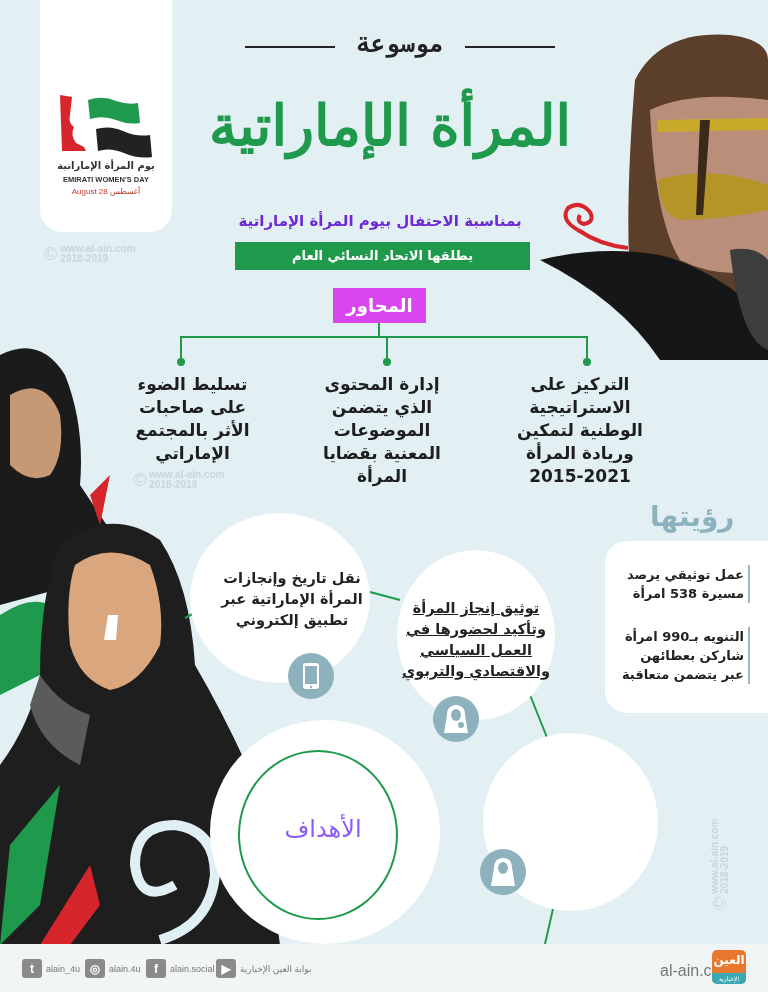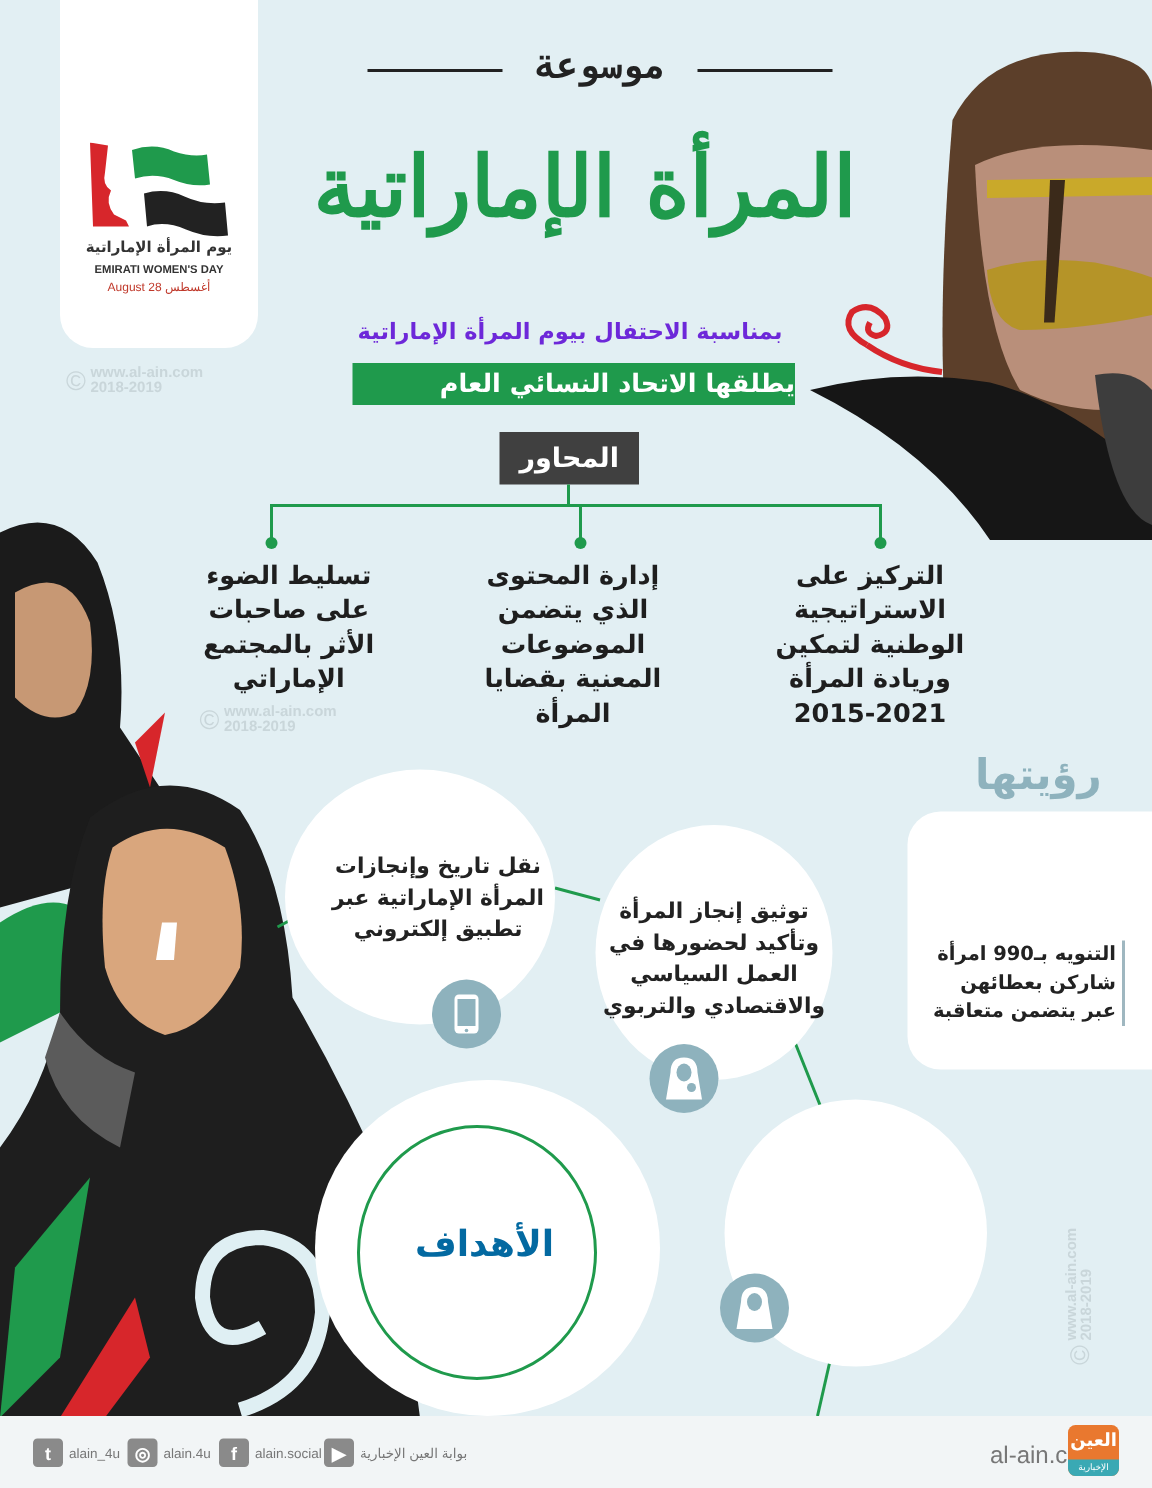--- a/index.html
+++ b/index.html
@@ -13,36 +13,36 @@
   .logo-ar{left:0;width:132px;top:160px;text-align:center;font-size:10px;font-weight:bold;color:#333;}
   .logo-en{left:0;width:132px;top:175px;text-align:center;font-size:7.5px;font-weight:bold;color:#333;font-family:"Liberation Sans",sans-serif;}
   .logo-date{left:0;width:132px;top:187px;text-align:center;font-size:8px;color:#c0392b;font-family:"Liberation Sans",sans-serif;}
   .wm{color:#c9d6da;font-family:"Liberation Sans",sans-serif;font-weight:bold;font-size:10px;line-height:10px;display:flex;align-items:center;gap:3px;}
   .wm .c{font-size:18px;font-weight:normal;}
   
   .supertitle{left:340px;top:30px;width:120px;text-align:center;font-family:Liberation Mono, monospace;font-size:24px;font-weight:bold;color:#222;}
   .sup-line{height:2px;background:#222;top:46px;}
   .main-title{left:205px;top:92px;width:370px;text-align:center;font-family:"DejaVu Serif",serif;font-size:56px;font-weight:bold;color:#1f9a4c;letter-spacing:2px;}
   .subtitle{left:230px;top:212px;width:300px;text-align:center;font-size:15px;font-weight:bold;color:#6d28d9;}
-  .green-bar{left:235px;top:242px;width:295px;height:28px;background:#1f9a4c;color:#fff;font-size:17px;font-weight:bold;line-height:28px;}
+  .green-bar{left:235px;top:242px;width:295px;height:28px;background:#1f9a4c;color:#fff;font-size:13px;font-weight:bold;text-align:center;line-height:28px;}
   
-  .mahawer{left:333px;top:288px;width:93px;height:35px;background:#404040;color:#fff;font-size:18px;font-weight:bold;text-align:center;line-height:35px;}
+  .mahawer{left:333px;top:288px;width:93px;height:35px;background:#d946ef;color:#fff;font-size:18px;font-weight:bold;text-align:center;line-height:35px;}
   .tree-line{background:#1f9a4c;}
   .dot{width:8px;height:8px;border-radius:50%;background:#1f9a4c;}
   .axis-text{font-size:17px;font-weight:bold;line-height:23px;color:#1e1e1e;text-align:center;}
   
   .ruya-title{left:650px;top:500px;font-size:28px;font-weight:bold;color:#8eb2bd;}
   .ruya-card{left:605px;top:541px;width:163px;height:172px;background:#fff;border-radius:22px 0 0 22px;}
   .ruya-item{right:18px;font-size:13px;font-weight:bold;line-height:19px;text-align:right;border-right:2px solid #9fb7c0;padding-right:4px;color:#222;}
   
   .circle{border-radius:50%;background:#fff;}
   .circle-text{font-size:14.5px;font-weight:bold;line-height:21px;text-align:center;color:#222;}
   .icon-badge{width:46px;height:46px;border-radius:50%;background:#8eb2bd;display:flex;align-items:center;justify-content:center;}
   .ahdaf-ring{border:2px solid #1f9a4c;border-radius:50%;}
-  .ahdaf-label{font-size:24px;font-weight:bold;color:#0369a1;}
+  .ahdaf-label{font-size:24px;font-weight:normal;color:#8b5cf6;}
   
   .footer{left:0;top:944px;width:768px;height:48px;background:#f2f5f6;}
   .soc{display:flex;align-items:center;gap:4px;font-size:9px;color:#777;font-family:"Liberation Sans",sans-serif;}
   .soc-ic{width:20px;height:19px;background:#8a8a8a;border-radius:3px;color:#fff;font-size:12px;font-weight:bold;display:flex;align-items:center;justify-content:center;}
   .alain-logo{width:34px;height:34px;border-radius:5px;background:#e9782f;position:relative;overflow:hidden;}
   .alain-logo .bot{position:absolute;left:0;bottom:0;width:100%;height:11px;background:#3aa9b4;color:#fff;font-size:6px;text-align:center;line-height:11px;}
   .alain-logo .top{position:absolute;left:0;top:3px;width:100%;color:#fff;font-size:12px;font-weight:bold;text-align:center;}
 </style>
 </head>
 <body>
@@ -113,20 +113,21 @@
 <div class="abs dot" style="left:177px;top:358px;"></div>
 <div class="abs dot" style="left:383px;top:358px;"></div>
 <div class="abs dot" style="left:583px;top:358px;"></div>
 
 <div class="abs axis-text rtl" style="left:505px;top:373px;width:150px;">التركيز على الاستراتيجية الوطنية لتمكين وريادة المرأة 2021-2015</div>
 <div class="abs axis-text rtl" style="left:312px;top:373px;width:140px;">إدارة المحتوى الذي يتضمن الموضوعات المعنية بقضايا المرأة</div>
 <div class="abs axis-text rtl" style="left:125px;top:373px;width:135px;">تسليط الضوء على صاحبات الأثر بالمجتمع الإماراتي</div>
 
 <div class="abs ruya-title rtl">رؤيتها</div>
 <div class="abs ruya-card">
+  <div class="abs ruya-item rtl" style="top:24px;width:135px;">عمل توثيقي يرصد مسيرة 538 امرأة</div>
   <div class="abs ruya-item rtl" style="top:86px;width:135px;">التنويه بـ990 امرأة شاركن بعطائهن عبر يتضمن متعاقبة</div>
 </div>
 
 <svg class="abs" style="left:0;top:500px;" width="768" height="444">
   <line x1="370" y1="92" x2="400" y2="100" stroke="#1f9a4c" stroke-width="2"></line>
   <line x1="530" y1="195" x2="548" y2="240" stroke="#1f9a4c" stroke-width="2"></line>
   <line x1="555" y1="400" x2="545" y2="444" stroke="#1f9a4c" stroke-width="2"></line>
   <line x1="185" y1="118" x2="200" y2="110" stroke="#1f9a4c" stroke-width="2"></line>
 </svg>
 
@@ -135,21 +136,21 @@
   <div class="abs icon-badge" style="left:98px;top:140px;">
     <svg width="18" height="28" viewBox="0 0 18 28">
         <rect x="1" y="1" width="16" height="26" rx="3" fill="#fff"></rect>
         <rect x="3" y="4" width="12" height="18" fill="#8eb2bd"></rect>
         <circle cx="9" cy="25" r="1.2" fill="#8eb2bd"></circle>
       </svg>
   </div>
 </div>
 
 <div class="abs circle" style="left:397px;top:550px;width:158px;height:170px;">
-  <div class="abs circle-text rtl" style="left:0;top:48px;width:158px;">توثيق إنجاز المرأة وتأكيد لحضورها في العمل السياسي والاقتصادي والتربوي</div>
+  <div class="abs circle-text rtl" style="left:0;top:48px;width:158px;text-decoration:underline;">توثيق إنجاز المرأة وتأكيد لحضورها في العمل السياسي والاقتصادي والتربوي</div>
   <div class="abs icon-badge" style="left:36px;top:146px;">
     <svg width="30" height="32" viewBox="0 0 30 32">
         <path d="M15 2 Q6 2 6 12 L3 30 L27 30 L24 12 Q24 2 15 2 Z" fill="#fff"></path>
         <ellipse cx="15" cy="12" rx="5" ry="6" fill="#8eb2bd"></ellipse>
         <circle cx="20" cy="22" r="3" fill="#8eb2bd"></circle>
       </svg>
   </div>
 </div>
 
 <div class="abs circle" style="left:210px;top:720px;width:230px;height:224px;">

